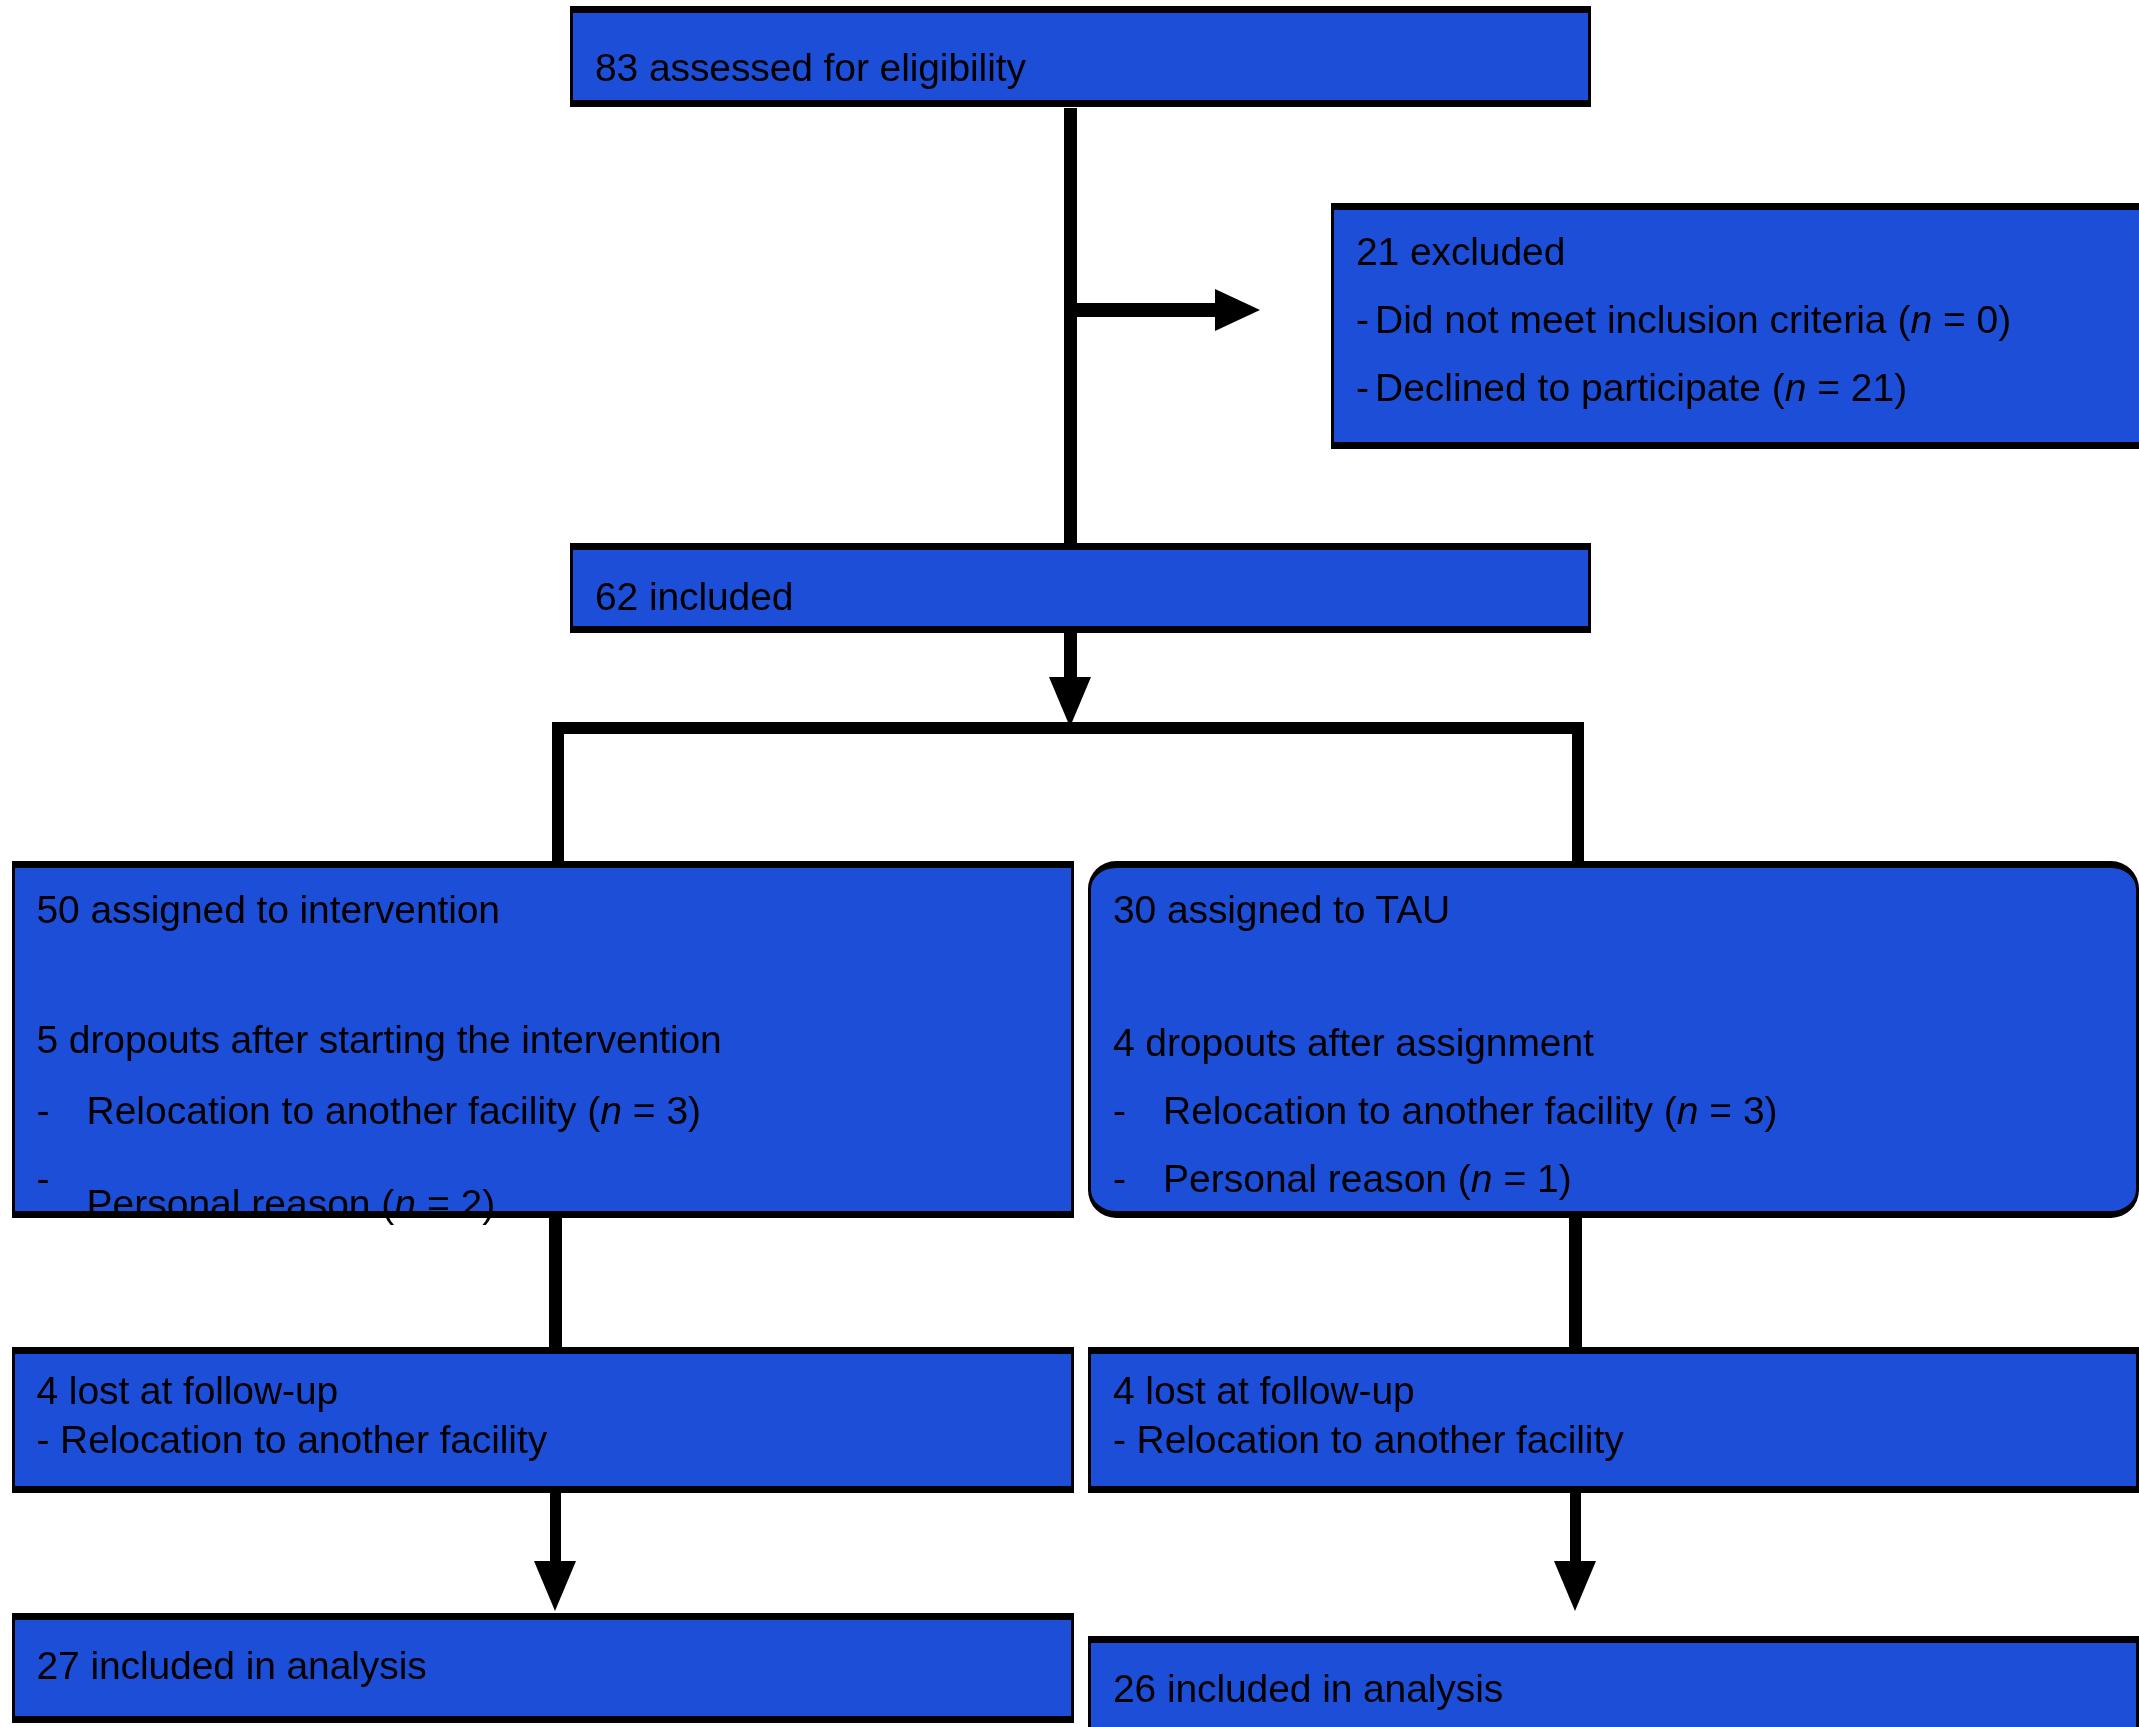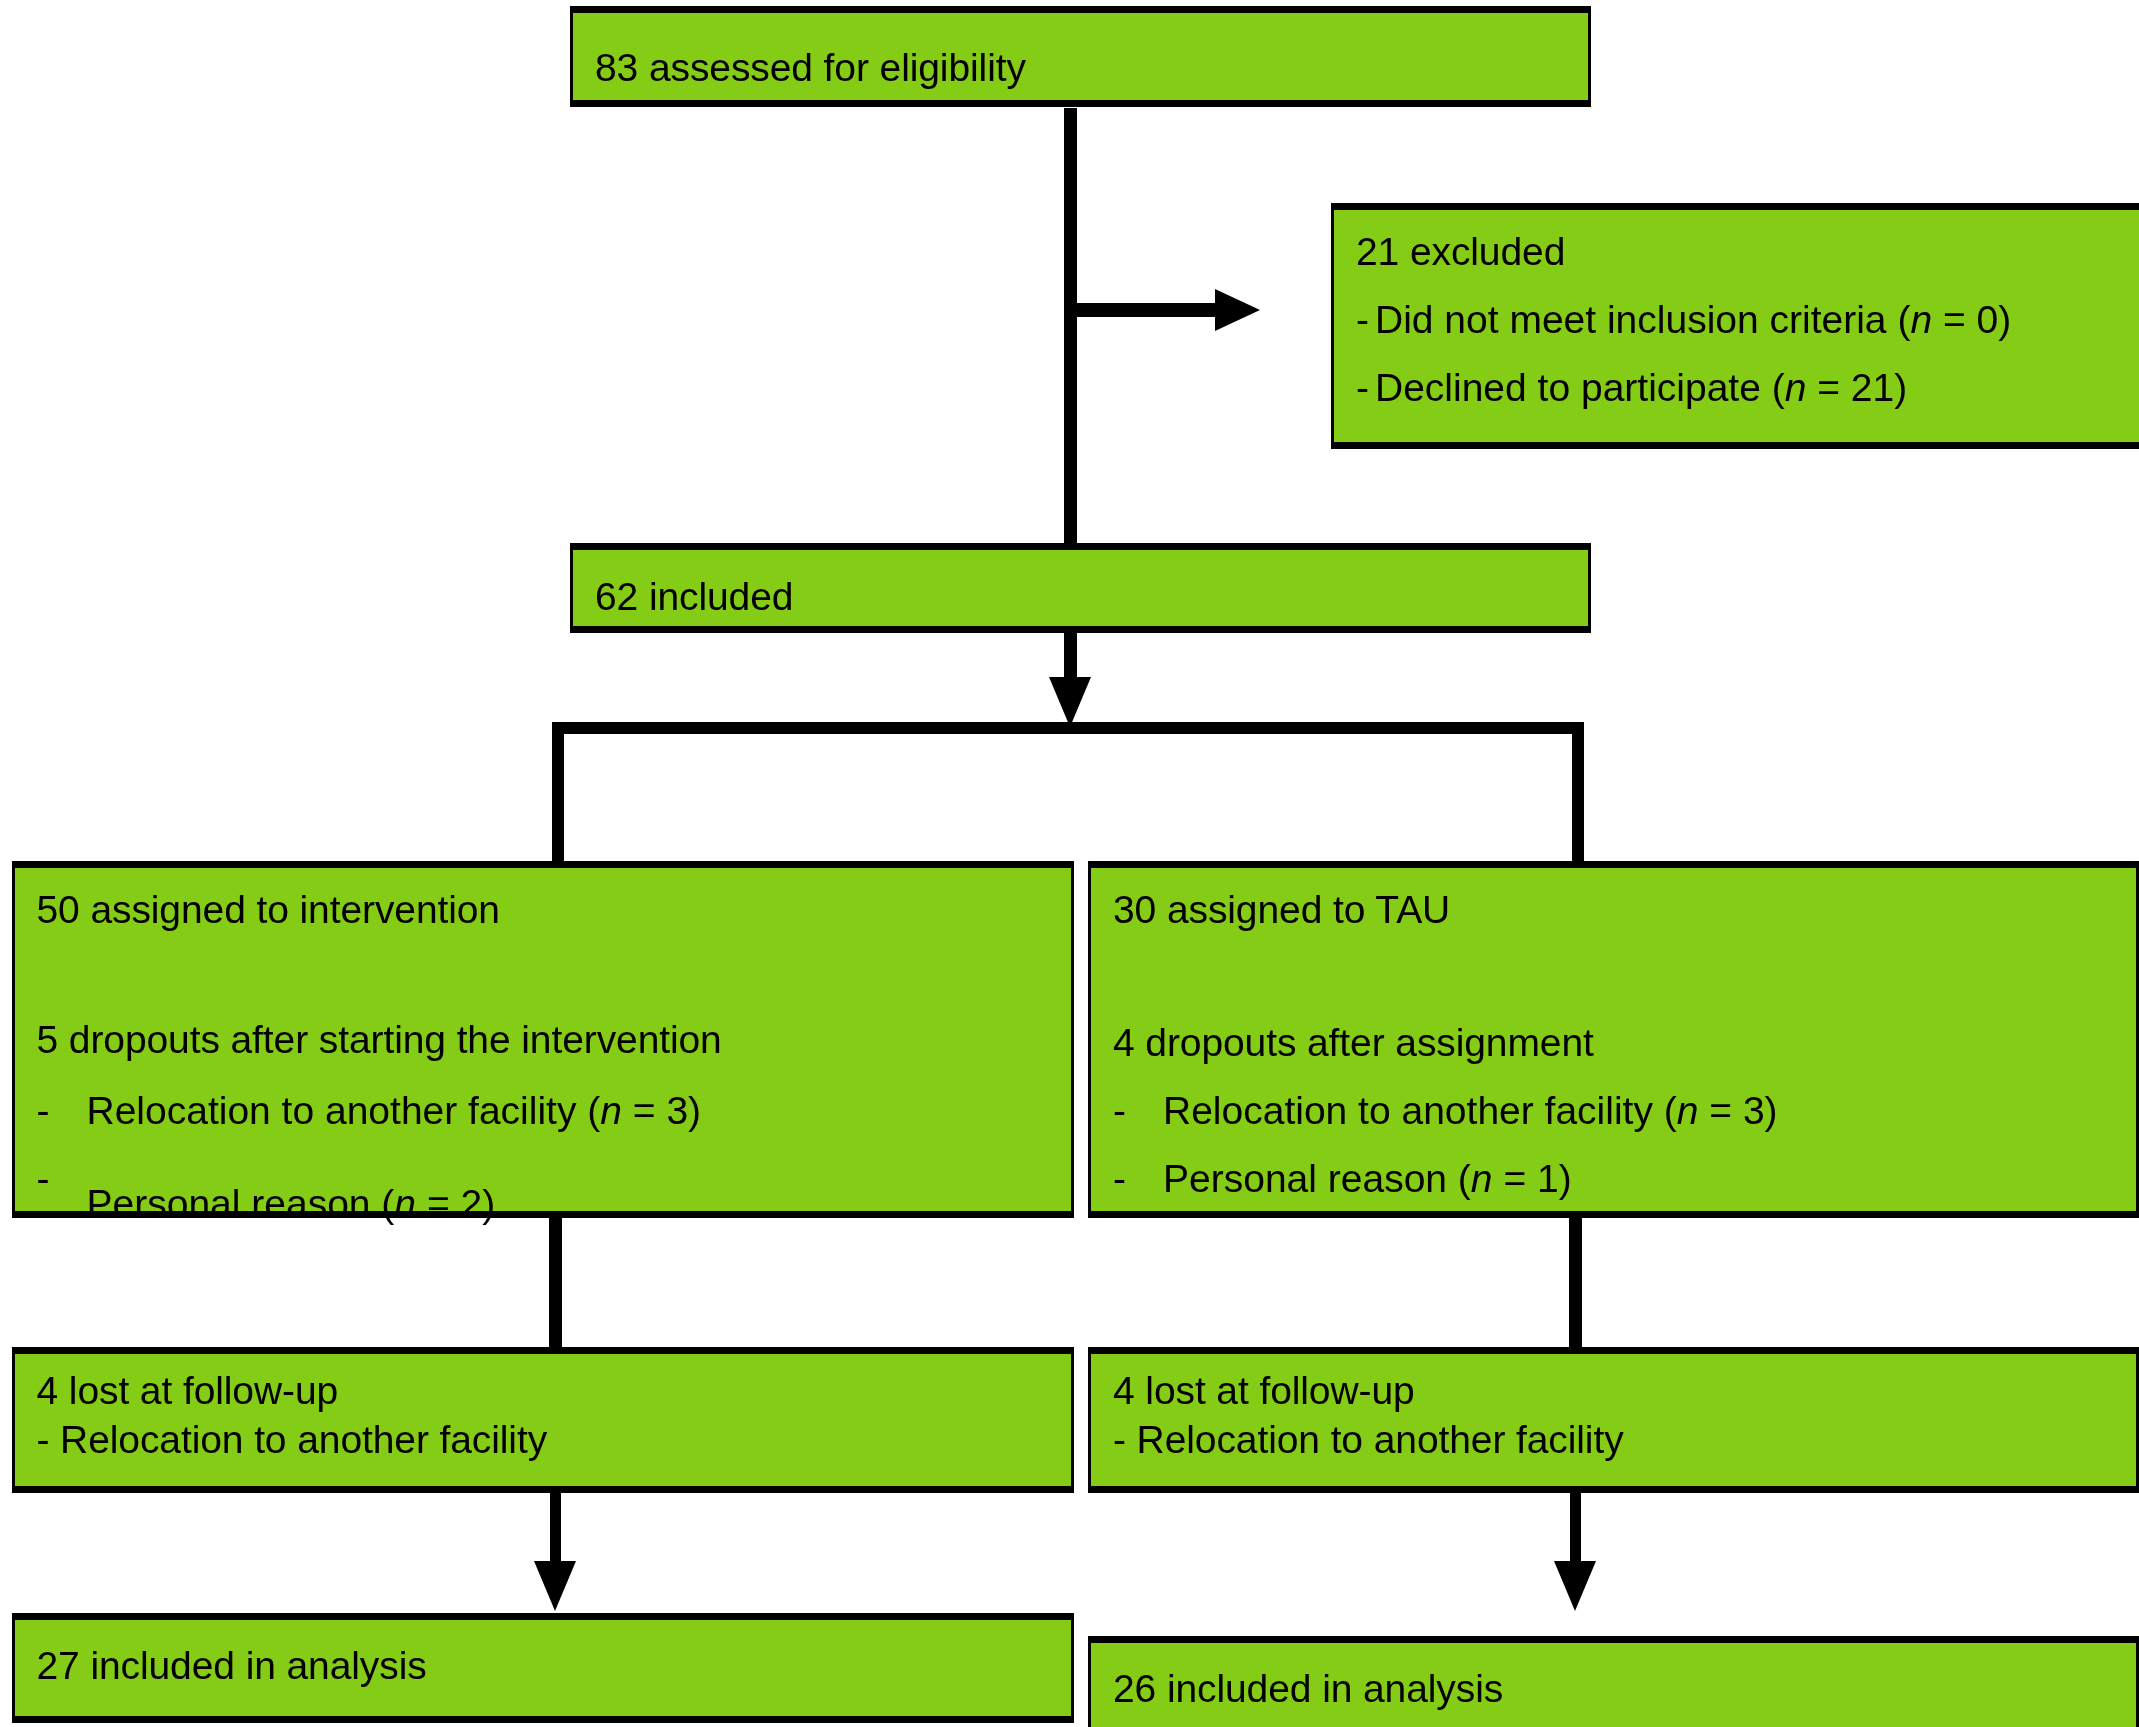--- a/index.html
+++ b/index.html
@@ -13,21 +13,21 @@
     width: 2140px;
     height: 1728px;
     background: #ffffff;
     font-family: "Liberation Sans", "DejaVu Sans", sans-serif;
     color: #000000;
     overflow: hidden;
   }
   .box {
     position: absolute;
     box-sizing: border-box;
-    background: #84cc16;
+    background: #1d4ed8;
     border: 3.2px solid #000000;
   }
   .box.thick-hz {
     border-top-width: 7px;
     border-bottom-width: 7px;
   }
   .box-inner {
     position: absolute;
     left: 22px;
     right: 12.8px;
@@ -150,21 +150,21 @@
 
       <div class="bullet italic-n" style="left:0; top:269px;">
         <span class="dash">-</span>
         <span class="btxt" style="margin-left:50px;margin-top:25px;">
           <span>Personal reason (</span><i>n</i><span> = 2)</span>
         </span>
       </div>
     </div>
   </div>
 
-  <div class="box thick-hz" style="left:1088px; top:861px; width:1051px; height:357px;">
+  <div class="box thick-hz" style="left:1088px; top:861px; width:1051px; height:357px;border-radius:28px;">
     <div class="box-inner">
       <div class="line" style="left:0; top:0px;">30 assigned to TAU</div>
 
       <div class="line" style="left:0; top:133px;">4 dropouts after assignment</div>
 
       <div class="bullet italic-n" style="left:0; top:201px;">
         <span class="dash">-</span>
         <span class="btxt" style="margin-left:50px;">
           <span>Relocation to another facility (</span><i>n</i><span> = 3)</span>
         </span>

